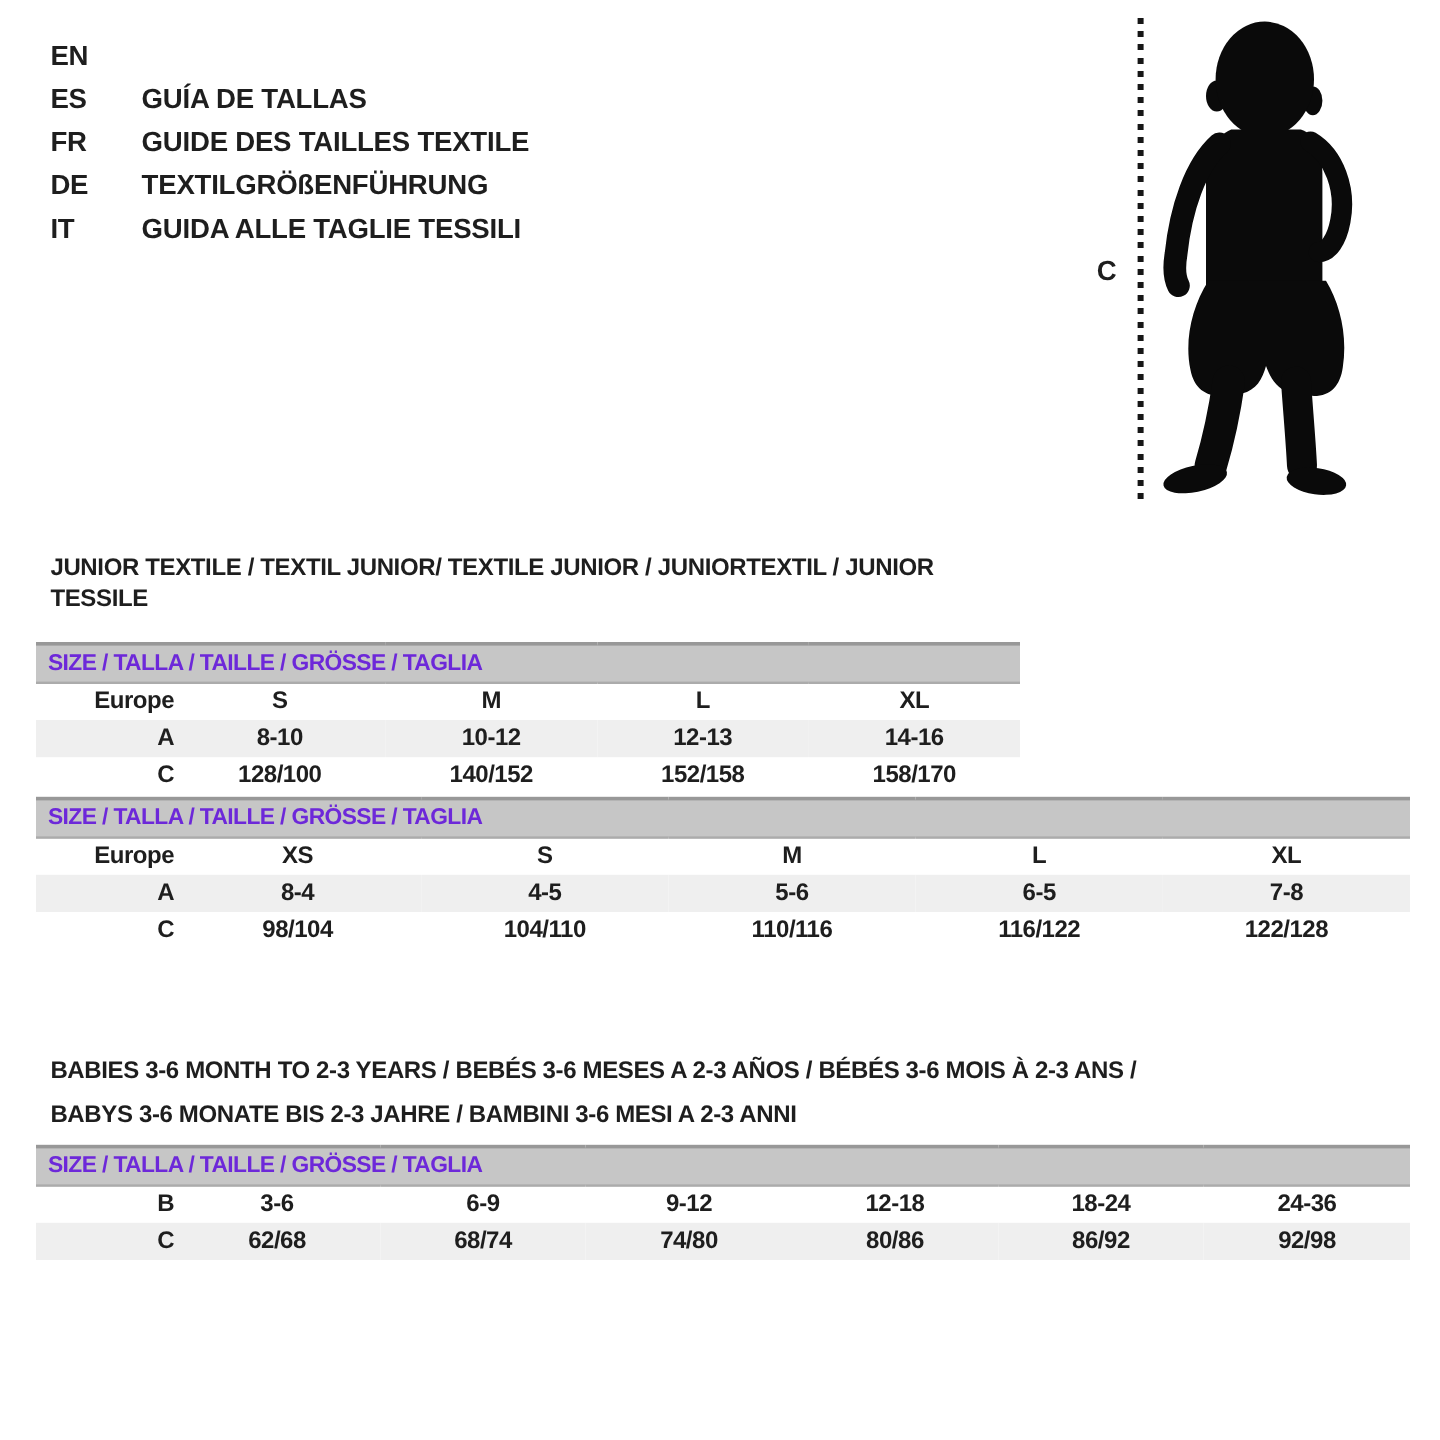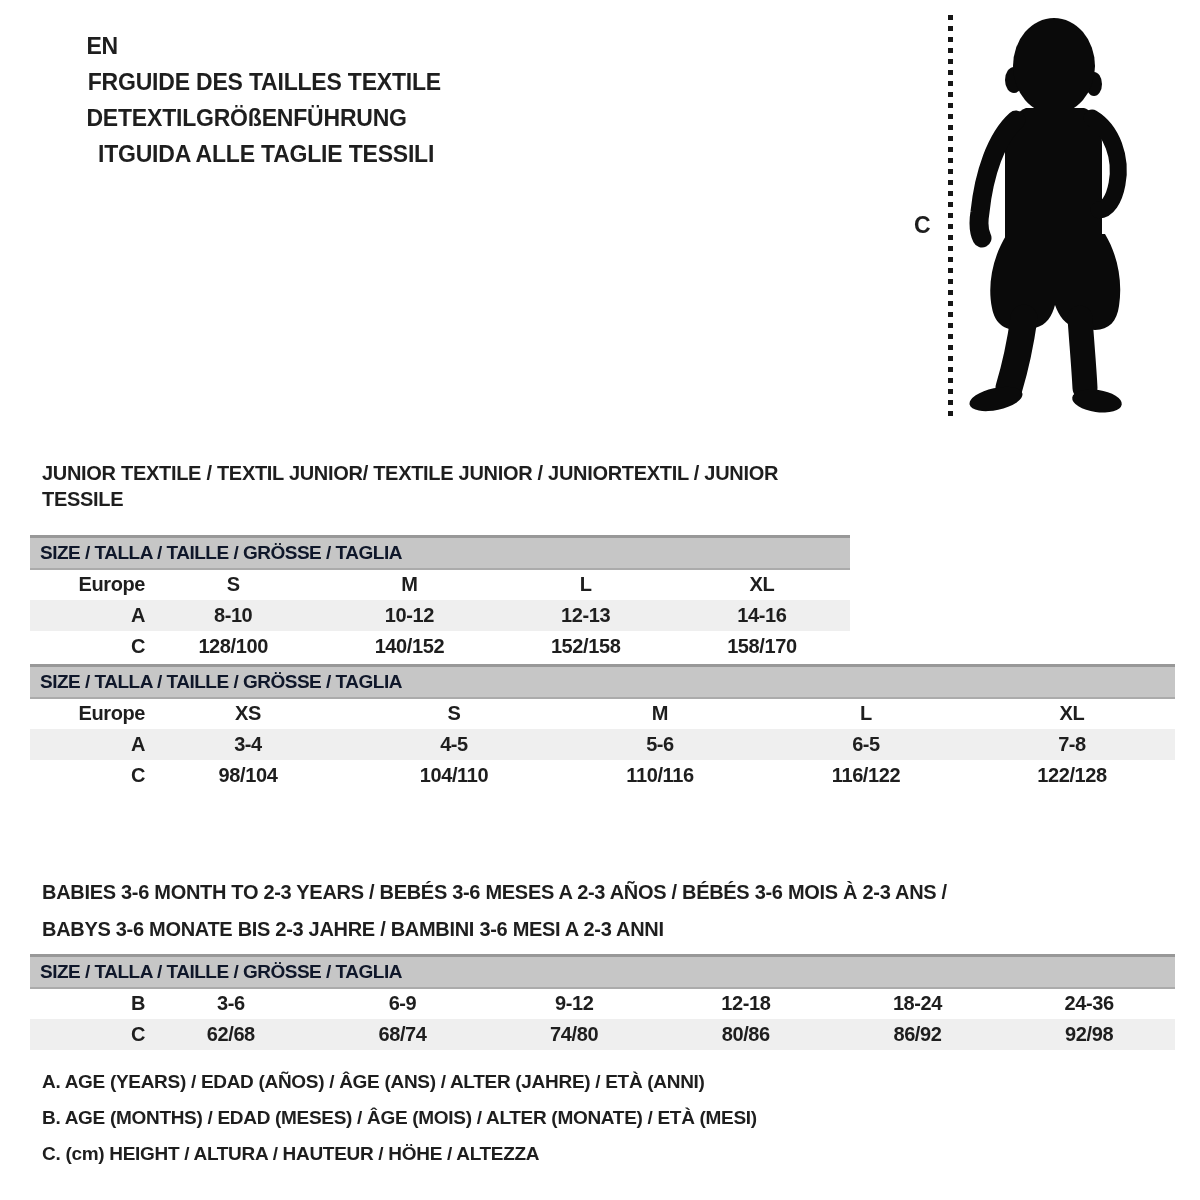--- a/index.html
+++ b/index.html
@@ -5,21 +5,21 @@
   html,body { margin:0; padding:0; background:#ffffff; }
   .page {
     position:relative; width:1200px; height:1200px; background:#ffffff;
     font-family:"Liberation Sans","DejaVu Sans",sans-serif;
     font-weight:700; color:#1e1e1e; overflow:hidden;
   }
 
   
   .langs { position:absolute; left:42px; top:28px; }
   .lang-row { display:flex; line-height:36px; font-size:23px; letter-spacing:-0.2px; }
-  .lang-code { width:76px;text-align:right; }
+  .lang-code { width:76px; }
 
   
   .figure-line {
     position:absolute; left:948px; top:15px; width:5px; height:404px;
     background:repeating-linear-gradient(to bottom,#161616 0 5px,transparent 5px 11px);
   }
   .figure-label { position:absolute; left:914px; top:212px; font-size:23px; }
   .figure-svg { position:absolute; left:958px; top:12px; }
 
   
@@ -33,38 +33,42 @@
   .sub { font-size:13px; vertical-align:-4px; }
 
   .sec1 table { margin-top:23px; }
   .sec2 table { margin-top:22px; }
   .sec3 table { margin-top:6px; }
   table { border-collapse:collapse; table-layout:fixed; width:100%; }
   tr { height:31px; }
   tr.size-header { height:32px; }
   tr.size-header td {
     background:#c6c6c6; border-top:3px solid #989898; border-bottom:2px solid #ababab;
-    color:#0f172a; font-size:19px; letter-spacing:-0.5px; text-align:left; padding-left:10px;
+    color:#6d28d9; font-size:19px; letter-spacing:-0.5px; text-align:left; padding-left:10px;
   }
   td { font-size:20px; letter-spacing:-0.4px; text-align:center; padding:0; }
   td.lbl { text-align:right; padding-left:10px; }
   tr.alt td { background:#efefef; }
 
   
   .legend { position:absolute; left:42px; top:1064px; font-size:19px; letter-spacing:-0.3px; }
   .legend-line { line-height:36px; }
 </style>
 </head>
 <body>
 
 <div class="page">
 
   <div class="langs">
     <div class="lang-row">
       <span class="lang-code">EN</span>
+    </div>
+    <div class="lang-row">
+      <span class="lang-code">ES</span>
+      <span class="lang-title">GUÍA DE TALLAS</span>
     </div>
     <div class="lang-row">
       <span class="lang-code">FR</span>
       <span class="lang-title">GUIDE DES TAILLES TEXTILE</span>
     </div>
     <div class="lang-row">
       <span class="lang-code">DE</span>
       <span class="lang-title">TEXTILGRÖßENFÜHRUNG</span>
     </div>
     <div class="lang-row">
@@ -162,21 +166,21 @@
       <tr>
         <td class="lbl">Europe</td>
         <td>XS</td>
         <td>S</td>
         <td>M</td>
         <td>L</td>
         <td>XL</td>
       </tr>
       <tr class="alt">
         <td class="lbl">A</td>
-        <td>3-4</td>
+        <td>8-4</td>
         <td>4-5</td>
         <td>5-6</td>
         <td>6-5</td>
         <td>7-8</td>
       </tr>
       <tr>
         <td class="lbl">C</td>
         <td>98/104</td>
         <td>104/110</td>
         <td>110/116</td>
@@ -221,19 +225,14 @@
         <td>68/74</td>
         <td>74/80</td>
         <td>80/86</td>
         <td>86/92</td>
         <td>92/98</td>
       </tr>
     </tbody>
       </table>
   </div>
 
-  <div class="legend">
-    <div class="legend-line">A. AGE (YEARS) / EDAD (AÑOS) / ÂGE (ANS) / ALTER (JAHRE) / ETÀ (ANNI)</div>
-    <div class="legend-line">B. AGE (MONTHS) / EDAD (MESES) / ÂGE (MOIS) / ALTER (MONATE) / ETÀ (MESI)</div>
-    <div class="legend-line">C. (cm) HEIGHT / ALTURA / HAUTEUR / HÖHE / ALTEZZA</div>
-  </div>
 
 </div>
 
 </body></html>

